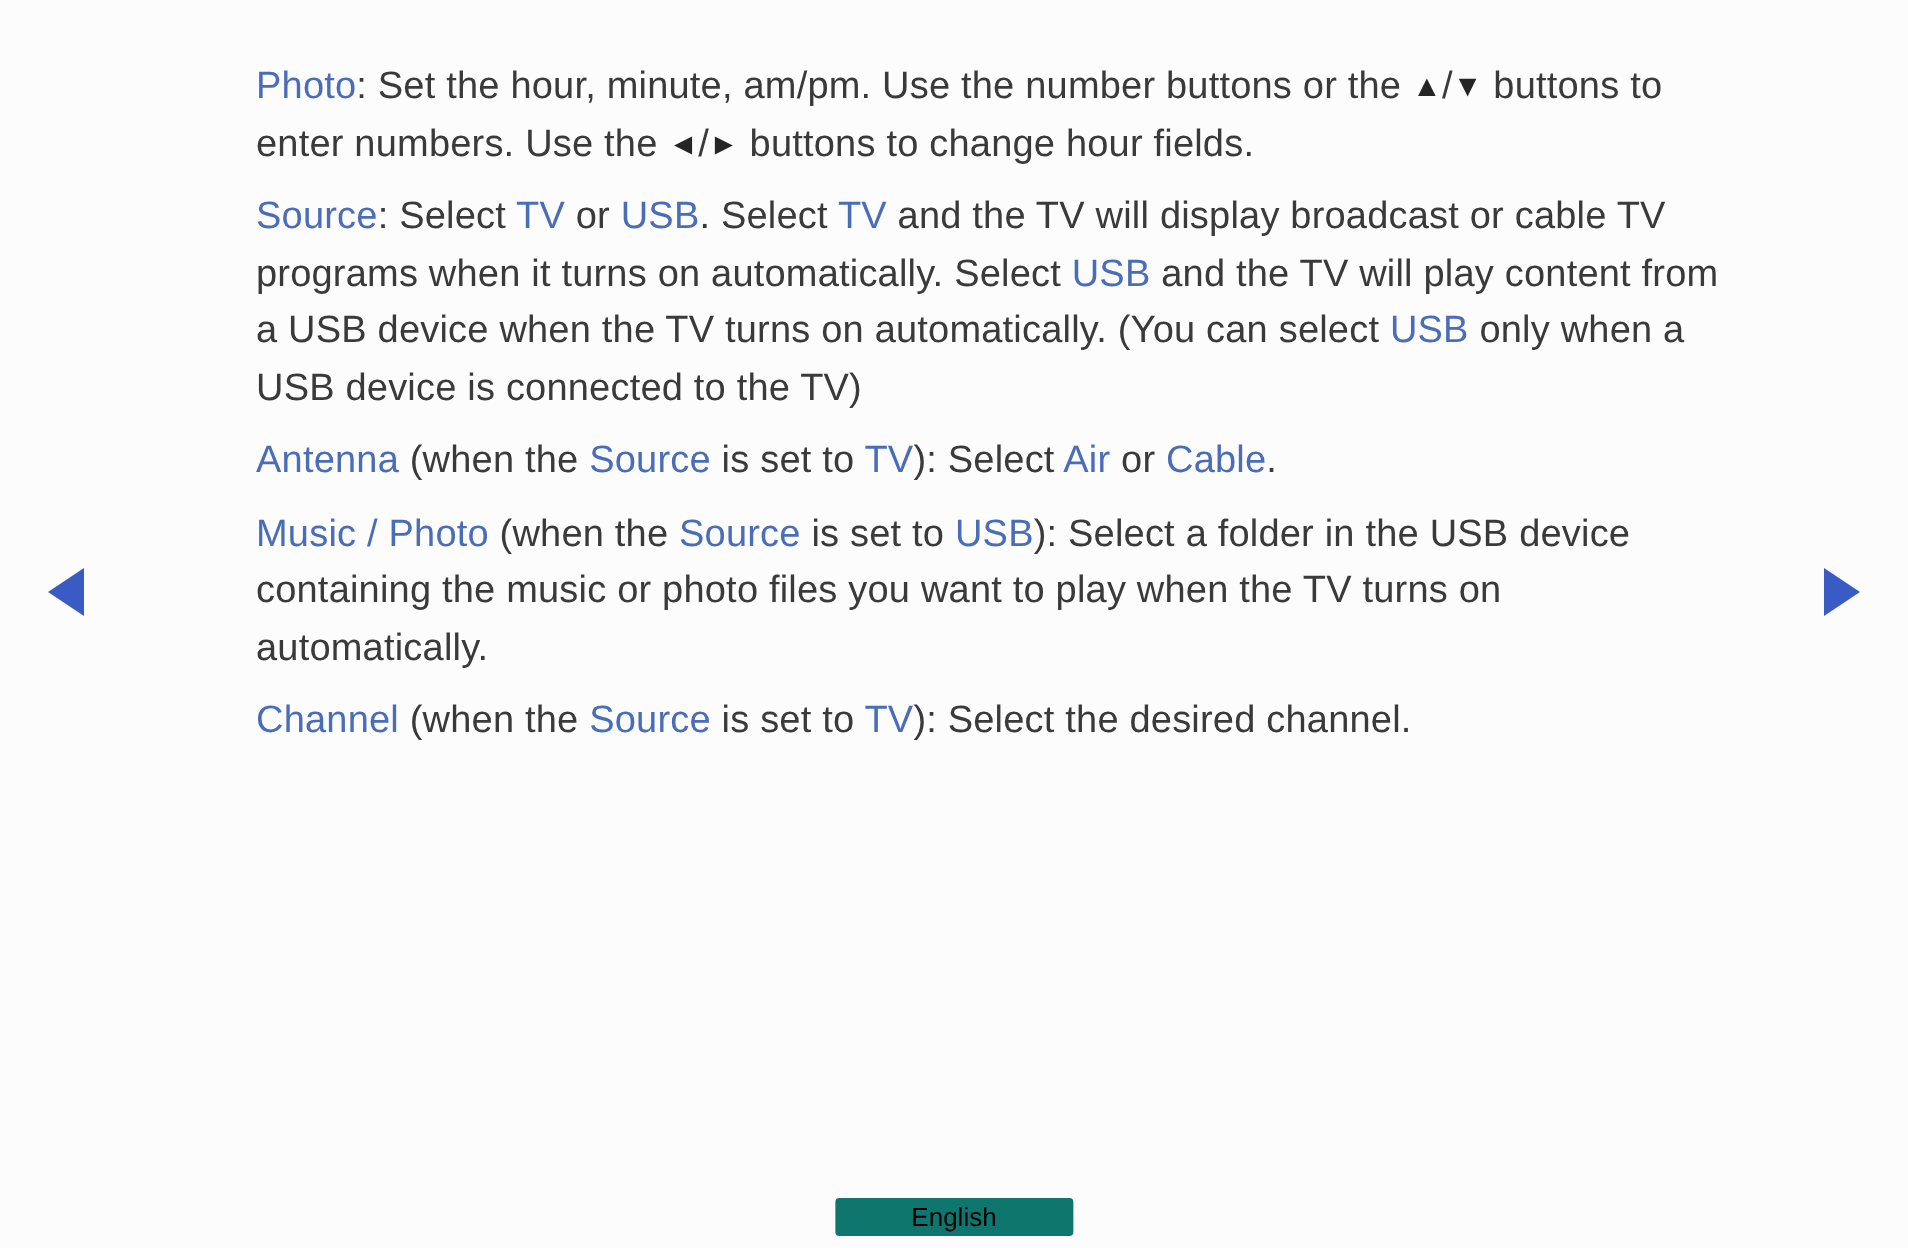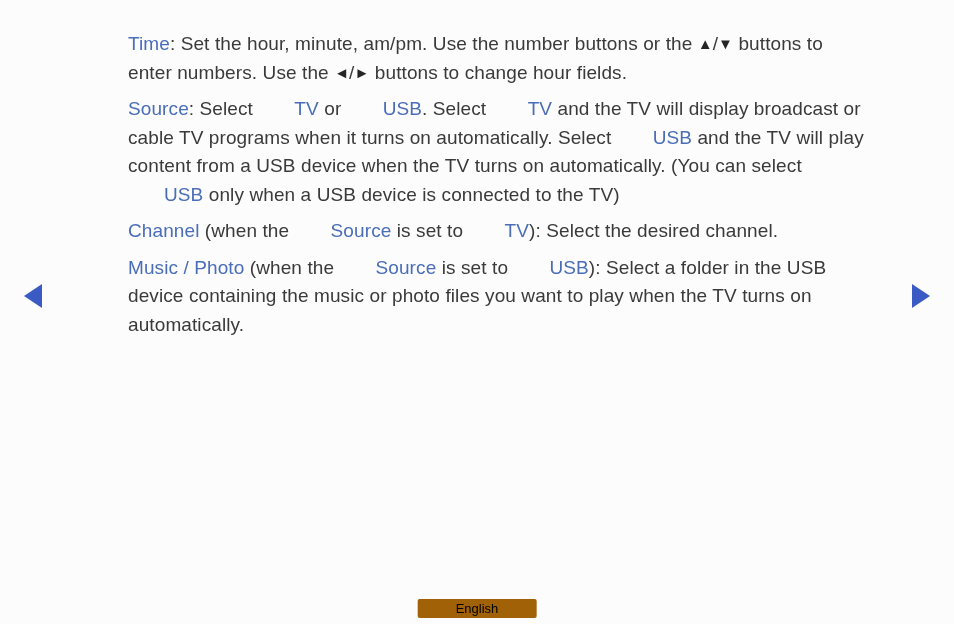--- a/index.html
+++ b/index.html
@@ -19,21 +19,20 @@
       letter-spacing: 0.1px;
     }
     .para {
       margin-bottom: 8px;
     }
     .label {
       color: #4a6db8;
     }
     .kw {
       color: #4a6db8;
-      margin-left: 36px;
     }
     .tri {
       display: inline-block;
       font-size: 15px;
       color: #252525;
       vertical-align: 1px;
     }
     .nav-arrow {
       position: absolute;
       top: 284px;
@@ -51,48 +50,51 @@
       right: 24px;
       border-top: 12px solid transparent;
       border-bottom: 12px solid transparent;
       border-left: 18px solid #3a5bc4;
     }
     .lang-badge {
       position: absolute;
       bottom: 6px;
       left: 50%;
       transform: translateX(-50%);
-      background: #a16207;
+      background: #0f766e;
       color: #000;
       font-size: 13px;
       padding: 2px 38px;
       border-radius: 2px;
     }
   </style>
 </head>
 <body>
 
 <div class="content">
 
   <div class="para">
-    <span class="label">Time</span><span>: Set the hour, minute, am/pm. Use the number buttons or the </span><span class="tri">▲</span><span>/</span><span class="tri">▼</span><span> buttons to enter numbers. Use the </span><span class="tri">◄</span><span>/</span><span class="tri">►</span><span> buttons to change hour fields.</span>
+    <span class="label">Photo</span><span>: Set the hour, minute, am/pm. Use the number buttons or the </span><span class="tri">▲</span><span>/</span><span class="tri">▼</span><span> buttons to enter numbers. Use the </span><span class="tri">◄</span><span>/</span><span class="tri">►</span><span> buttons to change hour fields.</span>
   </div>
 
 
   <div class="para">
     <span class="label">Source</span><span>: Select </span><span class="kw">TV</span><span> or </span><span class="kw">USB</span><span>. Select </span><span class="kw">TV</span><span> and the TV will display broadcast or cable TV programs when it turns on automatically. Select </span><span class="kw">USB</span><span> and the TV will play content from a USB device when the TV turns on automatically. (You can select </span><span class="kw">USB</span><span> only when a USB device is connected to the TV)</span>
   </div>
 
-
   <div class="para">
-    <span class="label">Channel</span><span> (when the </span><span class="kw">Source</span><span> is set to </span><span class="kw">TV</span><span>): Select the desired channel.</span>
+    <span class="label">Antenna</span><span> (when the </span><span class="kw">Source</span><span> is set to </span><span class="kw">TV</span><span>): Select </span><span class="kw">Air</span><span> or </span><span class="kw">Cable</span><span>.</span>
   </div>
 
   <div class="para">
     <span class="label">Music / Photo</span><span> (when the </span><span class="kw">Source</span><span> is set to </span><span class="kw">USB</span><span>): Select a folder in the USB device containing the music or photo files you want to play when the TV turns on automatically.</span>
+  </div>
+
+  <div class="para">
+    <span class="label">Channel</span><span> (when the </span><span class="kw">Source</span><span> is set to </span><span class="kw">TV</span><span>): Select the desired channel.</span>
   </div>
 
 </div>
 
 <div class="nav-arrow nav-left"></div>
 <div class="nav-arrow nav-right"></div>
 
 <div class="lang-badge">English</div>
 
 </body></html>

